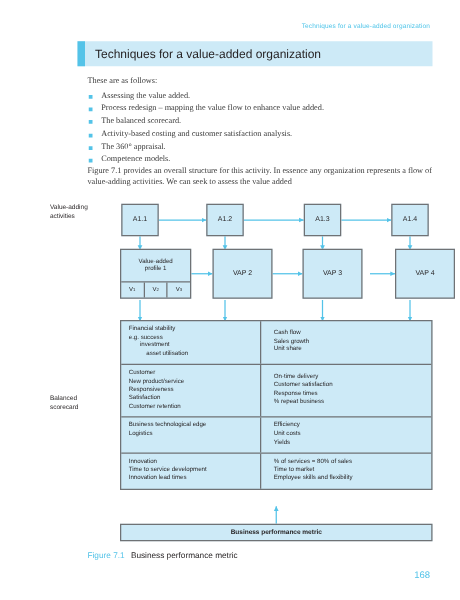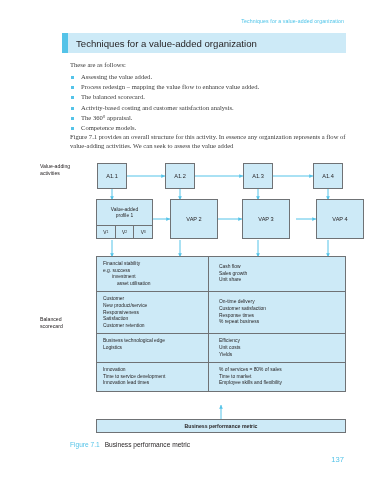--- a/index.html
+++ b/index.html
@@ -397,15 +397,15 @@
     </div>
 
   </div>
 
   <div class="metric-bar">Business performance metric</div>
 
   <div class="caption">
     <span class="cap-num">Figure 7.1</span><span class="cap-txt">Business performance metric</span>
   </div>
 
-  <div class="folio">137</div>
+  <div class="folio">168</div>
 
 </div>
 
 </body></html>

